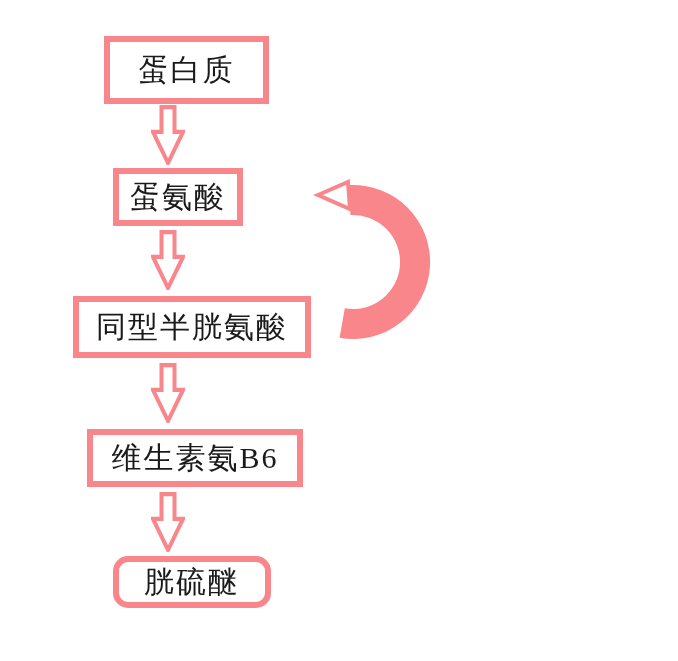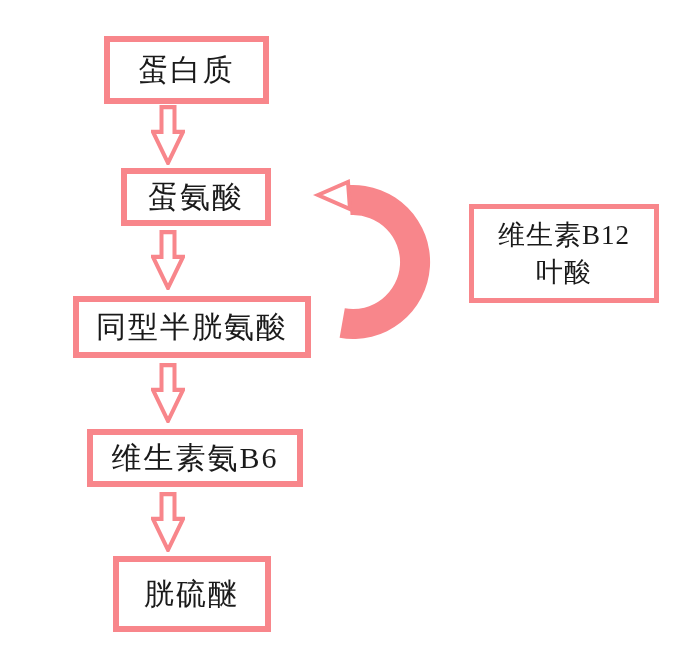--- a/index.html
+++ b/index.html
@@ -23,24 +23,24 @@
     display: flex;
     align-items: center;
     justify-content: center;
     color: #1A1A1A;
     font-size: 30px;
     letter-spacing: 2px;
     white-space: nowrap;
     margin-left: 16px;
   }
   .node-1 { left: 88px;  top: 36px;  width: 165px; height: 68px; }
-  .node-2 { left: 105px; top: 168px; width: 150px; height: 58px; }
+  .node-2 { left: 97px; top: 168px; width: 130px; height: 58px; }
   .node-3 { left: 57px;  top: 296px; width: 238px; height: 62px; text-align: right; }
   .node-4 { left: 71px;  top: 429px; width: 216px; height: 58px; }
-  .node-5 { left: 97px;  top: 556px; width: 158px; height: 76px; }
+  .node-5 { left: 97px;  top: 556px; width: 158px; height: 52px; border-radius: 15px; }
   .node-side {
     left: 453px; top: 204px; width: 190px; height: 99px;
     border-width: 5px;
     flex-direction: column;
     font-size: 27px;
     line-height: 37px;
     letter-spacing: 1px;
   }
   .arrow-down {
     position: absolute;
@@ -99,18 +99,14 @@
 
   <div class="node node-5">
     <span>胱硫醚</span>
   </div>
 
   <svg class="cycle-arrow" viewBox="0 0 145 180">
     <path d="M 39.6 167.8 A 77 77 0 1 0 49 15.1 L 50.5 45.1 A 47 47 0 1 1 44.8 138.3 Z" stroke="none" fill="#F8868B"></path>
     <path d="M18 25 L48 12 L50 39 Z" fill="#ffffff" stroke-width="4" stroke-miterlimit="8" stroke="#F8868B"></path>
   </svg>
 
-  <div class="node node-side">
-    <div>维生素B12</div>
-    <div>叶酸</div>
-  </div>
 
 </div>
 
 </body></html>

